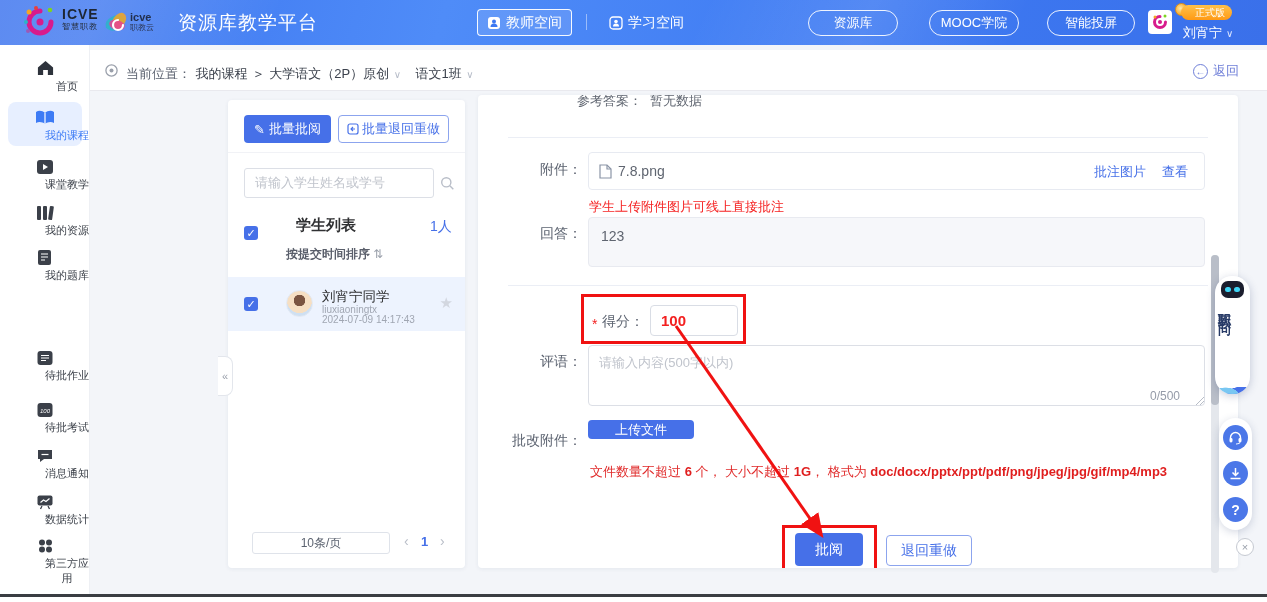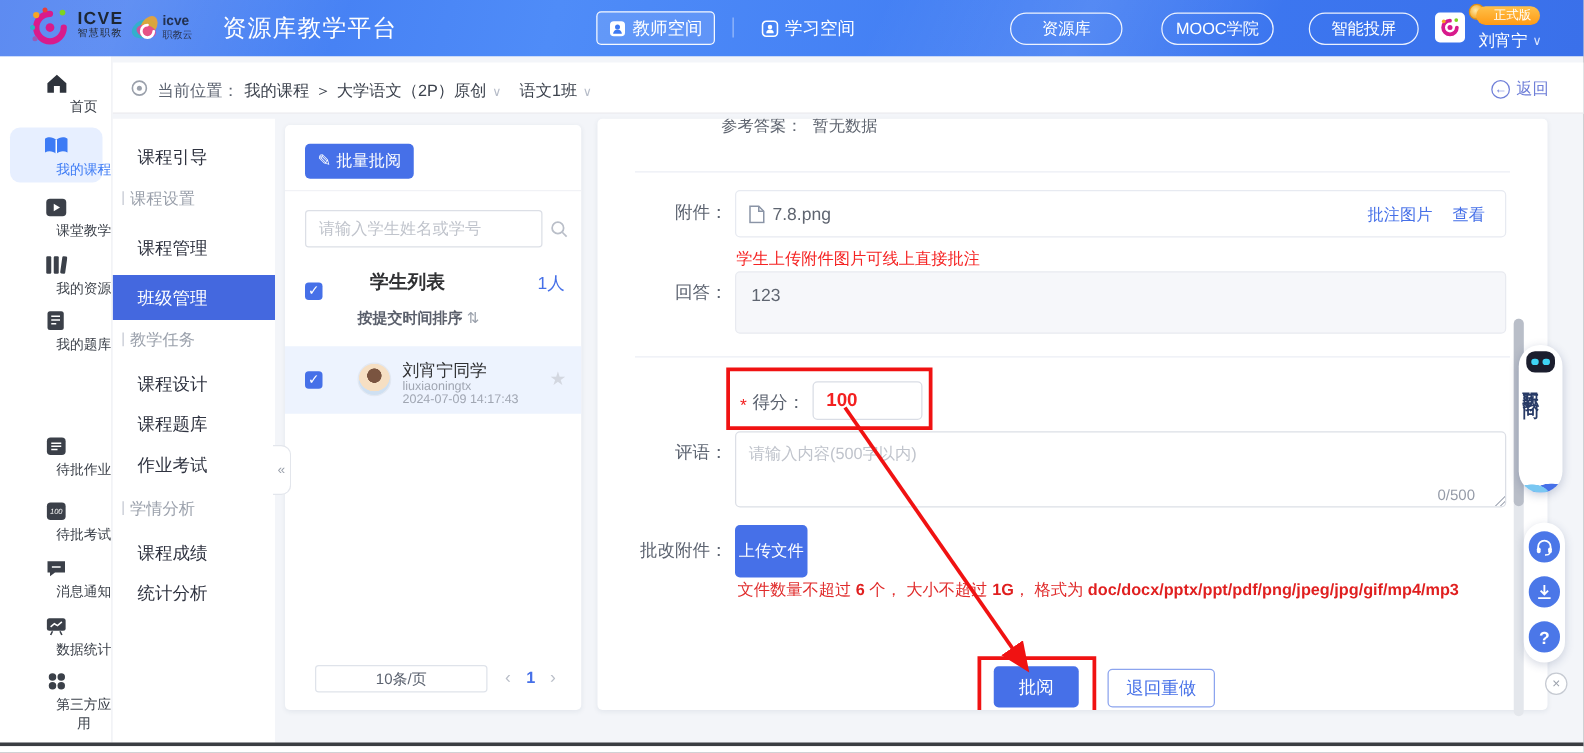--- a/index.html
+++ b/index.html
@@ -285,41 +285,35 @@
       <svg class="ic" width="17" height="16" viewBox="0 0 17 16">
         <circle cx="5" cy="4.5" r="3" fill="#3b4049"></circle>
           <circle cx="12" cy="4.5" r="3" fill="#3b4049"></circle>
         <circle cx="5" cy="11.5" r="3" fill="#3b4049"></circle>
           <circle cx="12" cy="11.5" r="3" fill="#3b4049"></circle>
       </svg>
       <span class="lbl">第三方应用</span>
     </div>
   </div>
 
-  <div class="course-nav">
-    <div class="cm-item" style="top:15px">课程引导</div>
-    <div class="cm-section" style="top:55px">课程设置</div>
-    <div class="cm-item" style="top:88px">课程管理</div>
-    <div class="cm-item sel" style="top:125px">班级管理</div>
-    <div class="cm-section" style="top:168px">教学任务</div>
-    <div class="cm-item" style="top:197px">课程设计</div>
-    <div class="cm-item" style="top:229px">课程题库</div>
-    <div class="cm-item" style="top:262px">作业考试</div>
-    <div class="cm-section" style="top:303px">学情分析</div>
-    <div class="cm-item" style="top:332px">课程成绩</div>
-    <div class="cm-item" style="top:364px">统计分析</div>
-  </div>
   <div class="collapse-tab">
     <span>«</span>
   </div>
 
   <div class="stu-panel">
     <button class="btn-primary abs" style="left:16px;top:15px;height:28px;padding:0 10px">
       <span>✎</span>
       <span>批量批阅</span>
+    </button>
+    <button class="btn-outline abs" style="left:110px;top:15px;height:28px;padding:0 8px">
+      <svg class="ic" width="12" height="12" viewBox="0 0 12 12">
+        <rect x="1" y="1" width="10" height="10" rx="2" fill="none" stroke="#4670e8" stroke-width="1.2"></rect>
+        <path d="M4 6 L8 6 M6 4 L4 6 L6 8" stroke="#4670e8" stroke-width="1.1" fill="none"></path>
+      </svg>
+      <span>批量退回重做</span>
     </button>
     <div class="abs" style="left:0;top:52px;width:237px;height:1px;background:#f1f2f6"></div>
 
     <input class="stu-search" type="text" placeholder="请输入学生姓名或学号" style="">
     <svg class="abs ic" style="left:212px;top:76px" width="15" height="15" viewBox="0 0 15 15">
       <circle cx="6.3" cy="6.3" r="4.6" fill="none" stroke="#b9bec8" stroke-width="1.4"></circle>
       <path d="M9.8 9.8 L13.3 13.3" stroke="#b9bec8" stroke-width="1.4"></path>
     </svg>
 
     <div class="chk abs" style="left:16px;top:126px">
@@ -375,21 +369,21 @@
     <span class="abs" style="left:114px;top:221px;color:#f32020;font-size:14px">*</span>
     <div class="abs" style="left:124px;top:218px;font-size:14px;color:#5c6370">得分：</div>
     <input class="score-input" type="text" value="100" style="">
 
     <div class="flabel" style="left:24px;top:258px">评语：</div>
     <textarea class="comment-ta" placeholder="请输入内容(500字以内)" style=""></textarea>
     <div class="abs" style="left:672px;top:294px;font-size:12px;color:#959ba8">0/500</div>
     <div class="resize-grip"></div>
 
     <div class="flabel" style="left:4px;top:337px;width:100px">批改附件：</div>
-    <button class="btn-primary abs" style="left:110px;top:325px;height:42px;padding:0 3px;font-size:13px">
+    <button class="btn-primary abs" style="left:110px;top:325px;height:19px;padding:0 27px;font-size:13px">
       <span>上传文件</span>
     </button>
     <div class="hint-red">
       <span>文件数量不超过 </span><b>6</b><span> 个， 大小不超过 </span><b>1G</b><span>， 格式为 </span><b>doc/docx/pptx/ppt/pdf/png/jpeg/jpg/gif/mp4/mp3</b>
     </div>
 
     <button class="btn-primary abs" style="left:317px;top:438px;height:33px;padding:0 20px;font-size:14px;justify-content:center">
       <span>批阅</span>
     </button>
     <button class="btn-outline abs" style="left:408px;top:440px;height:31px;padding:0 14px;font-size:14px">

